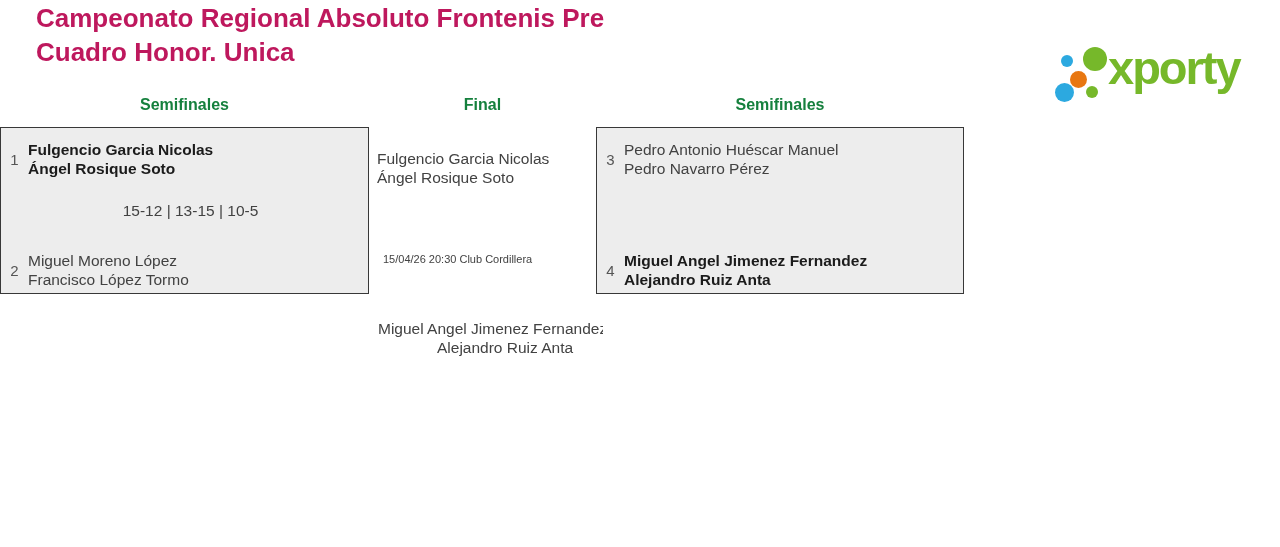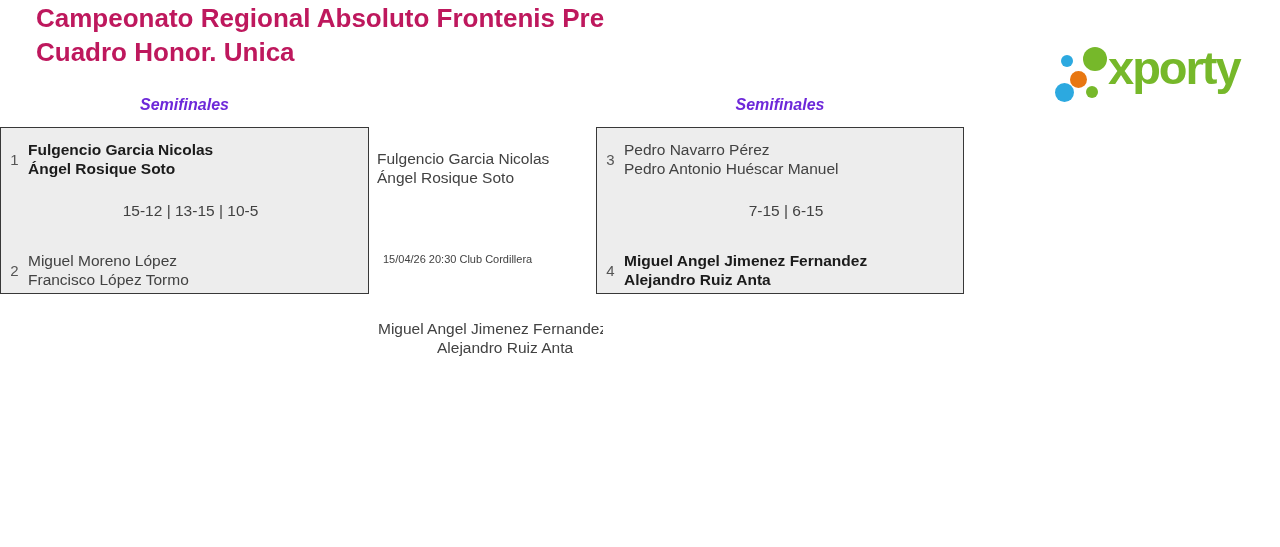--- a/index.html
+++ b/index.html
@@ -17,21 +17,21 @@
   .dot-blue-sm   { left:11px; top:15px; width:12px; height:12px; background:#2ca9e0; }
   .dot-green-lg  { left:33px; top:7px;  width:24px; height:24px; background:#76b82a; }
   .dot-orange    { left:20px; top:31px; width:17px; height:17px; background:#e87711; }
   .dot-blue-lg   { left:5px;  top:43px; width:19px; height:19px; background:#2ca9e0; }
   .dot-green-sm  { left:36px; top:46px; width:12px; height:12px; background:#76b82a; }
   .logo-word { position:absolute; left:58px; top:4px; font-size:47px; line-height:47px;
                font-weight:700; color:#76b82a; letter-spacing:-2px; }
 
   
   .round-header { position:absolute; top:96px; text-align:center; font-size:16px;
-                  font-weight:700; color:#6d28d9;font-style:italic; }
+                  font-weight:700; color:#15803d; }
   .rh-left  { left:0;     width:369px; }
   .rh-mid   { left:369px; width:227px; }
   .rh-right { left:596px; width:368px; }
 
   
   .match-box { position:absolute; top:127px; height:167px; background:#ededed;
                border:1px solid #383838; cursor:pointer; }
   .box-left  { left:0;     width:369px; }
   .box-right { left:596px; width:368px; }
 
@@ -68,20 +68,21 @@
   <div class="logo">
     <span class="logo-dot dot-blue-sm"></span>
     <span class="logo-dot dot-green-lg"></span>
     <span class="logo-dot dot-orange"></span>
     <span class="logo-dot dot-blue-lg"></span>
     <span class="logo-dot dot-green-sm"></span>
     <span class="logo-word">xporty</span>
   </div>
 
   <div class="round-header rh-left">Semifinales</div>
+  <div class="round-header rh-mid">Final</div>
   <div class="round-header rh-right">Semifinales</div>
 
   <div class="match-box box-left">
     <div class="team-row top">
       <div class="seed">1</div>
       <div class="players winner">
         <div>Fulgencio Garcia Nicolas</div>
         <div>Ángel Rosique Soto</div>
       </div>
     </div>
@@ -92,25 +93,24 @@
         <div>Miguel Moreno López</div>
         <div>Francisco López Tormo</div>
       </div>
     </div>
   </div>
 
   <div class="match-box box-right">
     <div class="team-row top">
       <div class="seed">3</div>
       <div class="players">
+        <div>Pedro Antonio Huéscar Manuel</div>
         <div>Pedro Navarro Pérez</div>
-        <div>Pedro Antonio Huéscar Manuel</div>
       </div>
     </div>
-    <div class="score">7-15 | 6-15</div>
     <div class="team-row bottom">
       <div class="seed">4</div>
       <div class="players winner">
         <div>Miguel Angel Jimenez Fernandez</div>
         <div>Alejandro Ruiz Anta</div>
       </div>
     </div>
   </div>
 
   <div class="final-team1">

